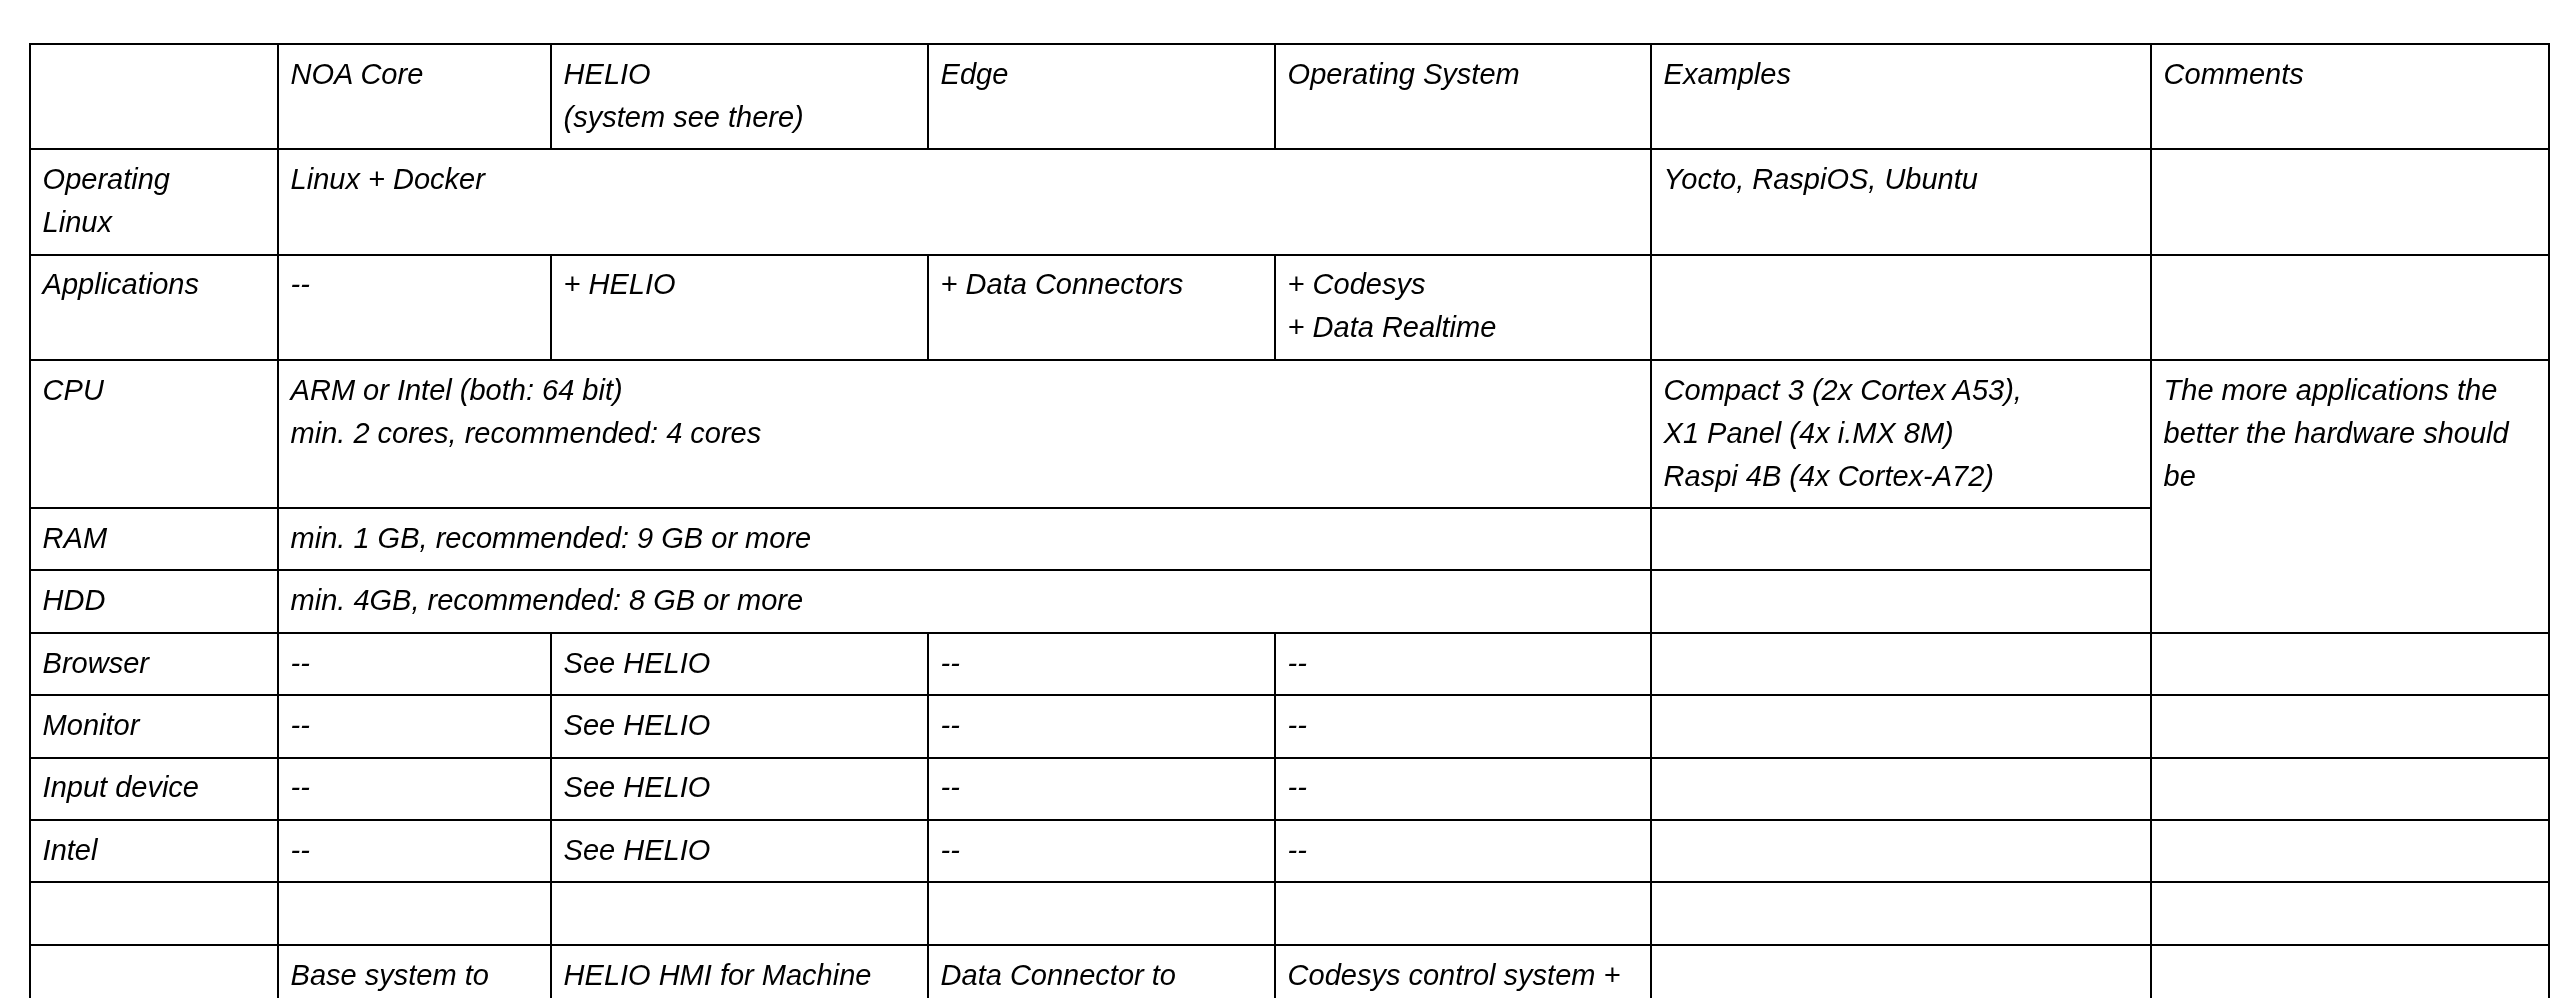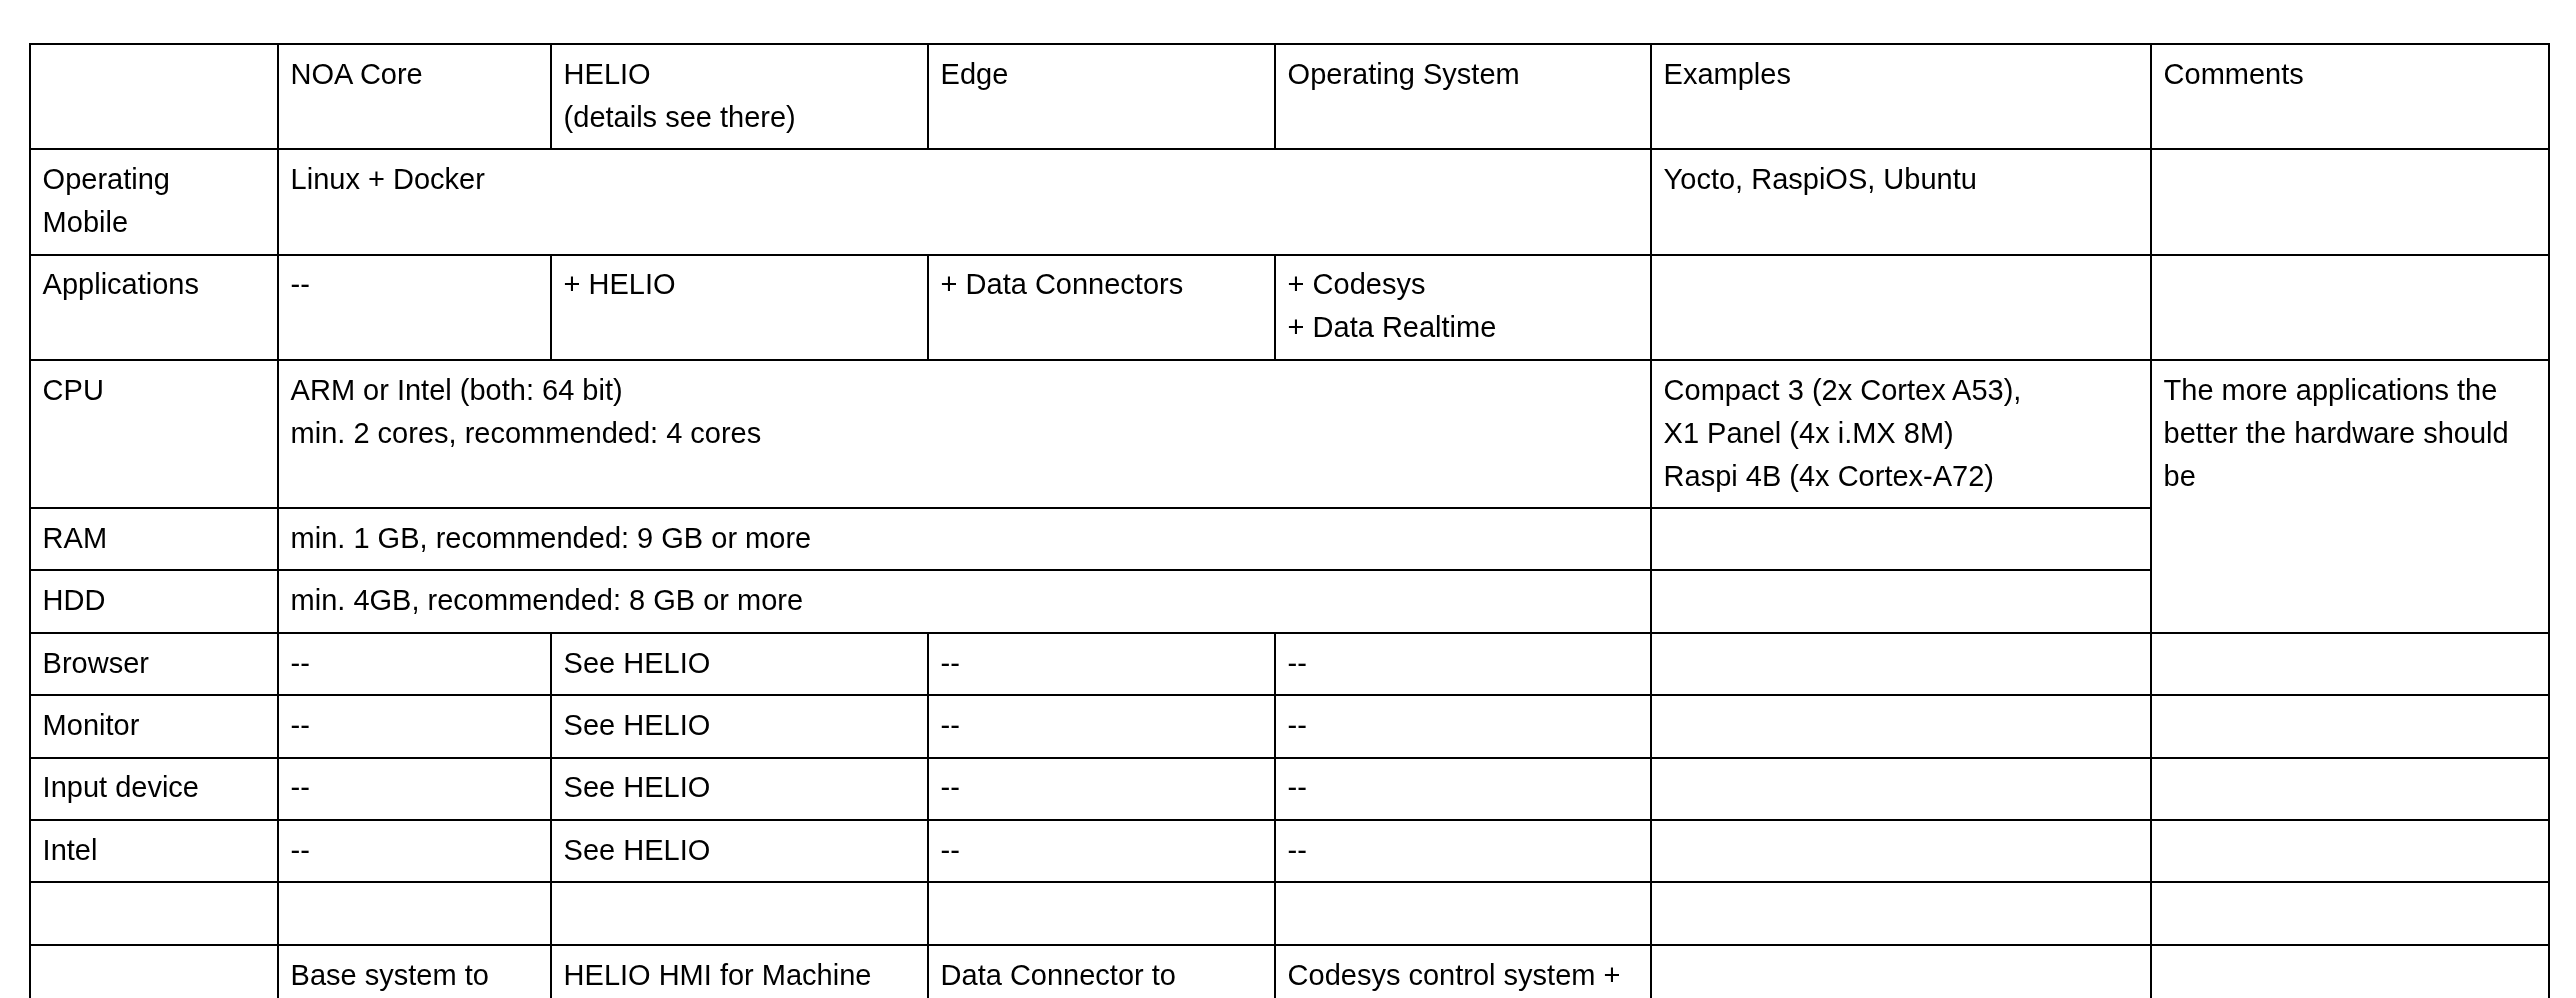--- a/index.html
+++ b/index.html
@@ -12,20 +12,21 @@
     height: 999px;
     font-family: "Liberation Sans", sans-serif;
     color: #000000;
     overflow: hidden;
   }
   #page {
     position: relative;
     width: 2088px;
     height: 999px;
     background: #ffffff;
+    font-style: italic;
   }
   #req-table {
     position: absolute;
     left: 29px;
     top: 43px;
     width: 2519px;
     border-collapse: collapse;
     table-layout: fixed;
     background: #ffffff;
   }
@@ -84,32 +85,32 @@
         <col class="c-ex">
         <col class="c-com">
     </colgroup>
     <tbody>
 
       <tr class="r-head">
         <td class="hdr"></td>
         <td class="hdr strong">NOA Core</td>
         <td class="hdr">
           <span class="cell-line">HELIO</span>
-          <span class="cell-line">(details see there)</span>
+          <span class="cell-line">(system see there)</span>
         </td>
         <td class="hdr">Edge</td>
         <td class="hdr">Operating System</td>
         <td class="hdr">Examples</td>
         <td class="hdr">Comments</td>
       </tr>
 
       <tr class="r-os">
         <td>
           <span class="cell-line">Operating</span>
-          <span class="cell-line">Mobile</span>
+          <span class="cell-line">Linux</span>
         </td>
         <td colspan="4">Linux + Docker</td>
         <td>Yocto, RaspiOS, Ubuntu</td>
         <td></td>
       </tr>
 
       <tr class="r-apps">
         <td>Applications</td>
         <td>--</td>
         <td>+ HELIO</td>

